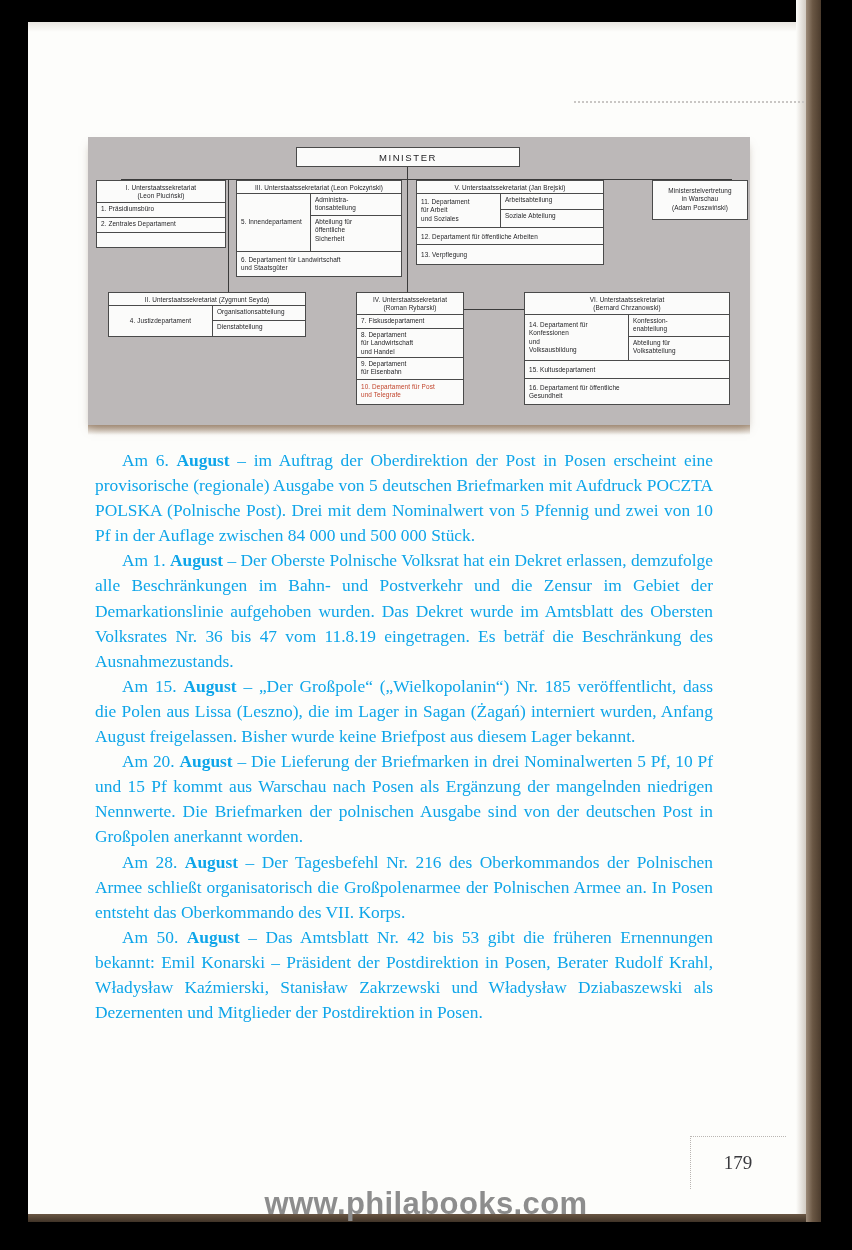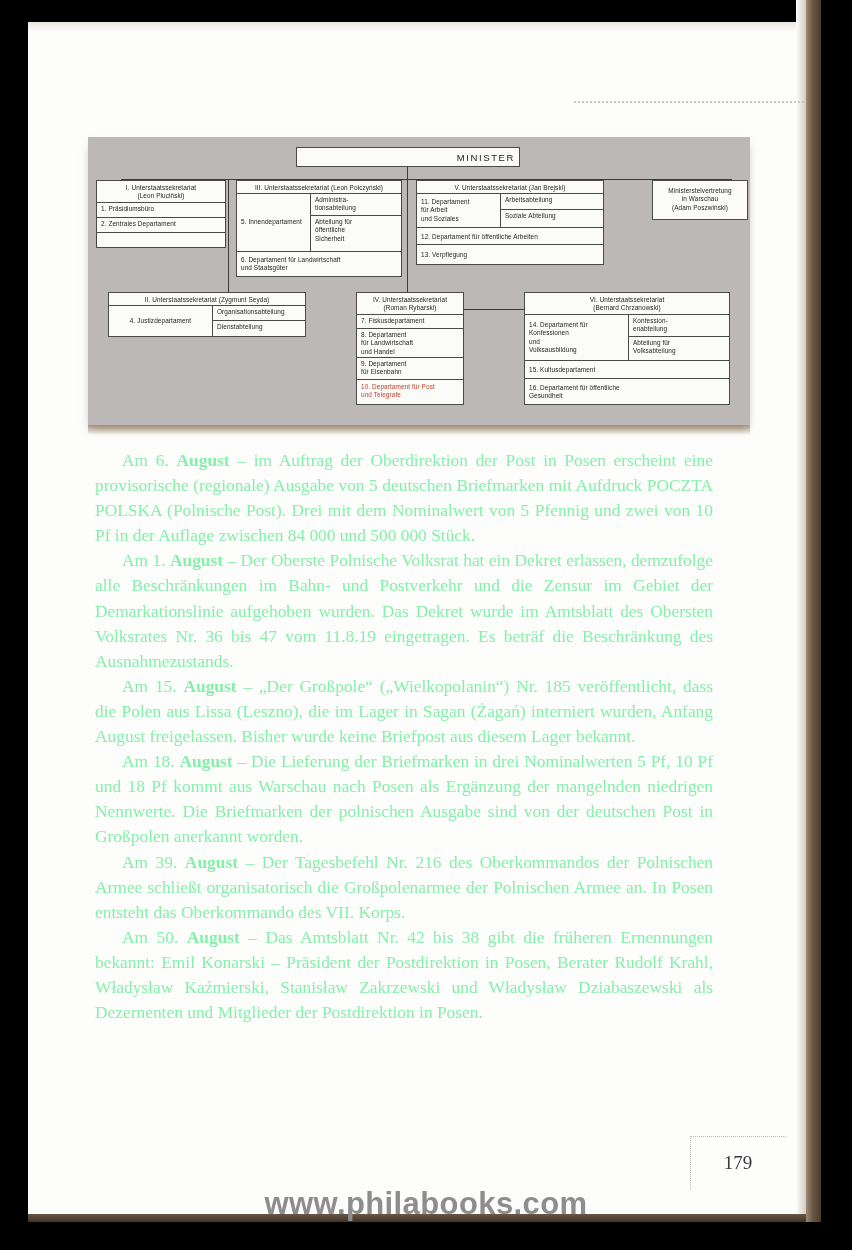--- a/index.html
+++ b/index.html
@@ -36,26 +36,26 @@
   .dcell{box-sizing:border-box;font-size:6.4px;line-height:1.32;color:#1d1d20;
          padding:2px 4px;letter-spacing:.1px;}
   .dhead{text-align:center;border-bottom:1px solid #4a4a4a;padding:3px 3px;}
   .brow{border-bottom:1px solid #4a4a4a;}
   .bright{border-right:1px solid #4a4a4a;}
   .split{display:flex;}
   .split > .dcell{flex:1;display:flex;flex-direction:column;justify-content:center;}
   .red{color:#c2452c;}
   .conn{position:absolute;background:#3b3b3b;}
   #minister-box{left:208px;top:10px;width:224px;height:20px;}
-  #minister-box .dcell{text-align:right;font-size:9.5px;letter-spacing:1.6px;
+  #minister-box .dcell{text-align:center;font-size:9.5px;letter-spacing:1.6px;
         padding-top:4px;font-weight:400;}
 
   
   #body-text{position:absolute;left:95px;top:448px;width:618px;
-        font-size:17.4px;line-height:25.1px;color:#86efac;text-align:justify;
+        font-size:17.4px;line-height:25.1px;color:#0ea5e9;text-align:justify;
         font-family:"Liberation Serif", serif;}
   #body-text p{margin:0;text-indent:27px;}
   #body-text b{font-weight:700;}
 
   
   #folio-frame{position:absolute;left:690px;top:1136px;width:95px;height:52px;
         border-left:1px dotted #b9b5b2;border-top:1px dotted #b9b5b2;}
   #folio{position:absolute;left:700px;top:1152px;width:76px;text-align:center;
         font-size:19px;color:#3a3a3e;font-family:"Liberation Serif", serif;}
 
@@ -196,23 +196,23 @@
       <div class="dcell" style="height:26px;white-space:pre-line;padding-top:5px;">16. Departament für öffentliche
       Gesundheit</div>
     </div>
 
   </div>
 
   <div id="body-text">
       <p><span>Am 6. </span><b>August</b><span> – im Auftrag der Oberdirektion der Post in Posen erscheint eine provisorische (regionale) Ausgabe von 5 deutschen Briefmarken mit Aufdruck POCZTA POLSKA (Polnische Post). Drei mit dem Nominalwert von 5 Pfennig und zwei von 10 Pf in der Auflage zwischen 84 000 und 500 000 Stück.</span></p>
       <p><span>Am 1. </span><b>August</b><span> – Der Oberste Polnische Volksrat hat ein Dekret erlassen, demzufolge alle Beschränkungen im Bahn- und Postverkehr und die Zensur im Gebiet der Demarkationslinie aufgehoben wurden. Das Dekret wurde im Amtsblatt des Obersten Volksrates Nr. 36 bis 47 vom 11.8.19 eingetragen. Es beträf die Beschränkung des Ausnahmezustands.</span></p>
       <p><span>Am 15. </span><b>August</b><span> – „Der Großpole“ („Wielkopolanin“) Nr. 185 veröffentlicht, dass die Polen aus Lissa (Leszno), die im Lager in Sagan (Żagań) interniert wurden, Anfang August freigelassen. Bisher wurde keine Briefpost aus diesem Lager bekannt.</span></p>
-      <p><span>Am 18. </span><b>August</b><span> – Die Lieferung der Briefmarken in drei Nominalwerten 5 Pf, 10 Pf und 18 Pf kommt aus Warschau nach Posen als Ergänzung der mangelnden niedrigen Nennwerte. Die Briefmarken der polnischen Ausgabe sind von der deutschen Post in Großpolen anerkannt worden.</span></p>
-      <p><span>Am 39. </span><b>August</b><span> – Der Tagesbefehl Nr. 216 des Oberkommandos der Polnischen Armee schließt organisatorisch die Großpolenarmee der Polnischen Armee an. In Posen entsteht das Oberkommando des VII. Korps.</span></p>
-      <p><span>Am 50. </span><b>August</b><span> – Das Amtsblatt Nr. 42 bis 38 gibt die früheren Ernennungen bekannt: Emil Konarski – Präsident der Postdirektion in Posen, Berater Rudolf Krahl, Władysław Kaźmierski, Stanisław Zakrzewski und Władysław Dziabaszewski als Dezernenten und Mitglieder der Postdirektion in Posen.</span></p>
+      <p><span>Am 20. </span><b>August</b><span> – Die Lieferung der Briefmarken in drei Nominalwerten 5 Pf, 10 Pf und 15 Pf kommt aus Warschau nach Posen als Ergänzung der mangelnden niedrigen Nennwerte. Die Briefmarken der polnischen Ausgabe sind von der deutschen Post in Großpolen anerkannt worden.</span></p>
+      <p><span>Am 28. </span><b>August</b><span> – Der Tagesbefehl Nr. 216 des Oberkommandos der Polnischen Armee schließt organisatorisch die Großpolenarmee der Polnischen Armee an. In Posen entsteht das Oberkommando des VII. Korps.</span></p>
+      <p><span>Am 50. </span><b>August</b><span> – Das Amtsblatt Nr. 42 bis 53 gibt die früheren Ernennungen bekannt: Emil Konarski – Präsident der Postdirektion in Posen, Berater Rudolf Krahl, Władysław Kaźmierski, Stanisław Zakrzewski und Władysław Dziabaszewski als Dezernenten und Mitglieder der Postdirektion in Posen.</span></p>
     </div>
 
   <div id="folio-frame"></div>
   <div id="folio">179</div>
 
   <div id="bottom-edge"></div>
   <div id="watermark">www.philabooks.com</div>
   <div id="bottom-bar"></div>
 
 </div>

